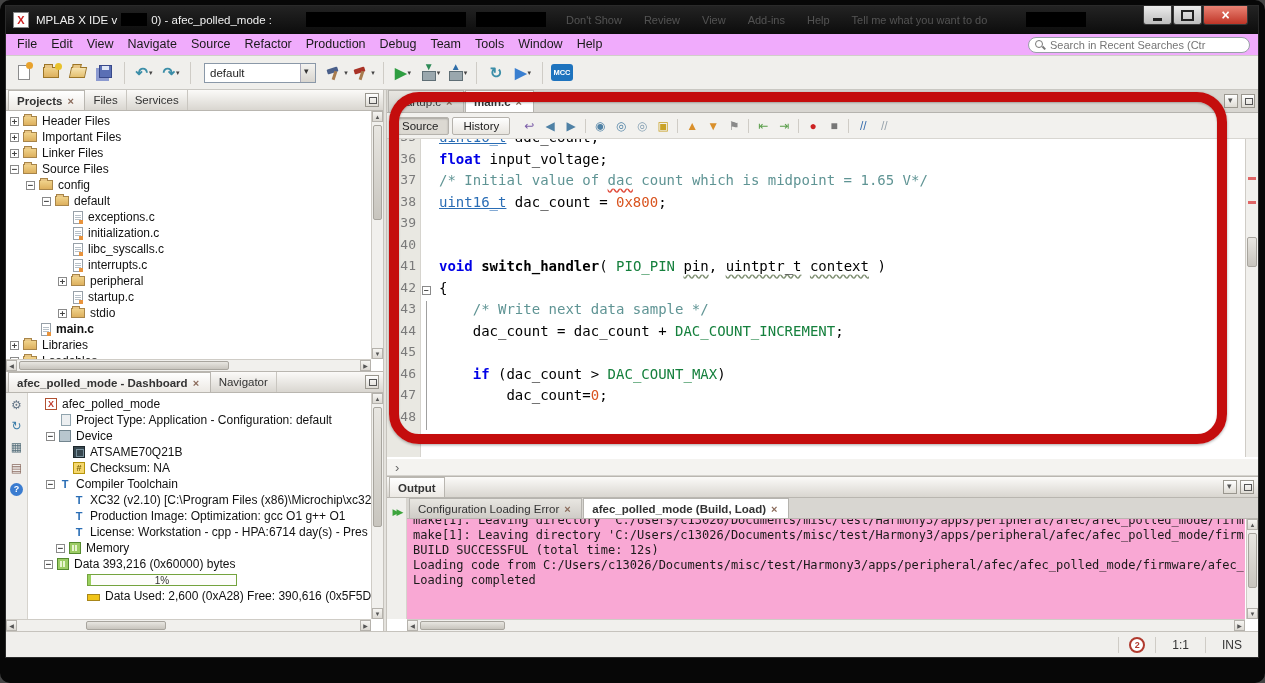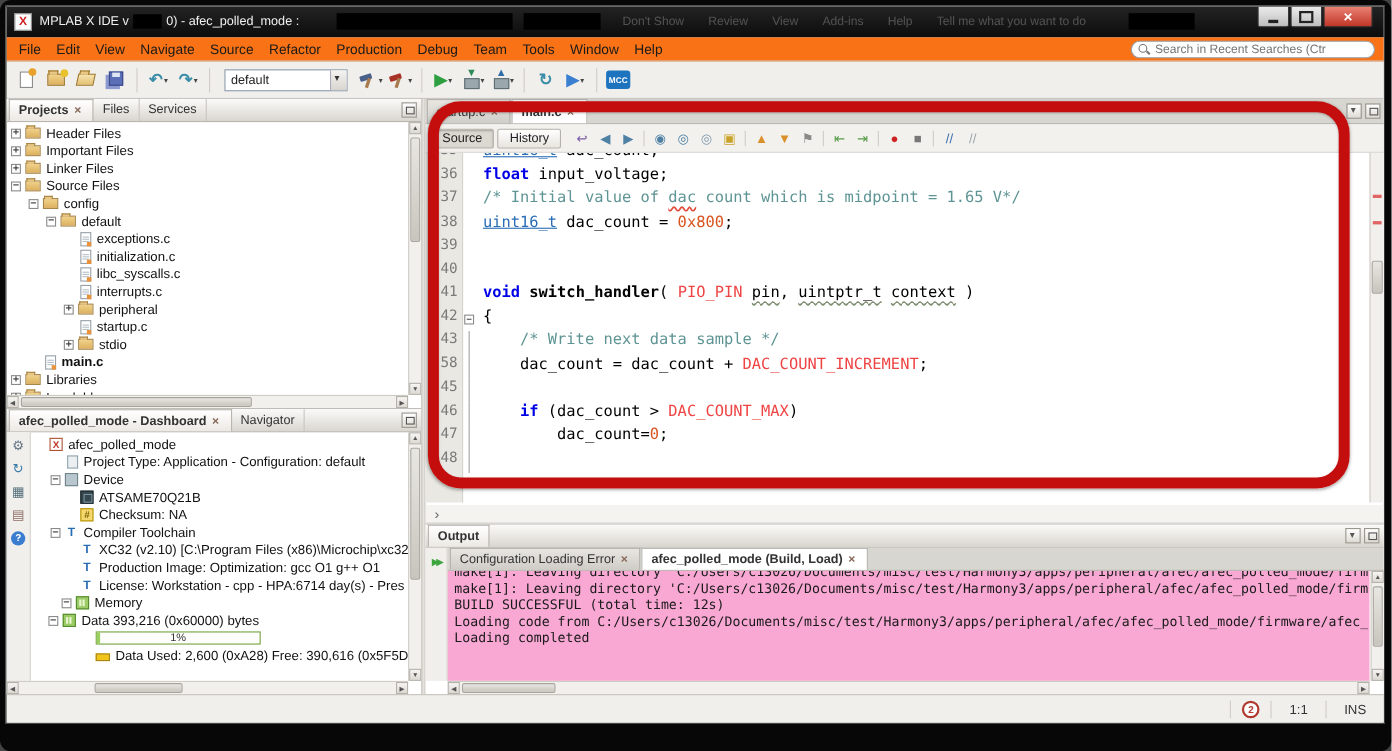--- a/index.html
+++ b/index.html
@@ -18,21 +18,21 @@
   .ghost { font-size:11px; color:#aaa; opacity:.4; white-space:nowrap; }
   .win-btns { position:absolute; top:0; right:10px; display:flex; gap:1px; }
   .win-btn { width:29px; height:19px; border:1px solid #3a3a3a; border-top:none; border-radius:0 0 3px 3px;
              background:linear-gradient(#ececec,#bdbdbd); display:flex; align-items:center; justify-content:center; }
   .win-btn.min::before { content:""; width:9px; height:3px; background:#222; margin-top:8px; }
   .win-btn.max::before { content:""; width:9px; height:7px; border:2px solid #222; }
   .win-btn.close { width:45px; background:linear-gradient(#ea8374,#bf3527); }
   .win-btn.close::before { content:"×"; color:#fff; font:bold 14px/14px "Liberation Sans",sans-serif; }
 
   
-  .menubar { position:relative; height:22px; background:#f97316; border-bottom:1px solid #d0cec9; display:flex; align-items:center; padding-left:4px; }
+  .menubar { position:relative; height:22px; background:#f0abfc; border-bottom:1px solid #d0cec9; display:flex; align-items:flex-start; padding-left:4px; }
   .menu-item { padding:3px 7px; font-size:12.5px; color:#1a1a1a; cursor:default; }
   .search-box { position:absolute; right:8px; top:3px; width:222px; height:16px; border:1px solid #98a0a8; border-radius:9px; background:#fff; display:flex; align-items:center; padding:0 6px; gap:4px; }
   .mag { position:relative; width:11px; height:11px; flex:none; }
   .mag::before { content:""; position:absolute; left:0; top:0; width:6px; height:6px; border:1.5px solid #777; border-radius:50%; }
   .mag::after { content:""; position:absolute; left:7px; top:7px; width:4px; height:1.5px; background:#777; transform:rotate(45deg); }
   .search-box input { border:none; outline:none; flex:1; font:11px "Liberation Sans",sans-serif; color:#555; background:transparent; }
 
   
   .toolbar { height:34px; background:#f0efec; border-bottom:1px solid #c9c7c2; display:flex; align-items:center; padding-left:6px; gap:3px; }
   .tb-btn { height:26px; min-width:24px; border:none; background:transparent; display:flex; align-items:center; justify-content:center; border-radius:3px; cursor:default; }
@@ -150,21 +150,21 @@
   #fold-col { width:12px; flex:none; }
   #code-col { flex:1; padding-left:6px; min-width:0; }
   .gut-line { height:21.5px; line-height:21.5px; font:13px "DejaVu Sans Mono",monospace; color:#7a7a7a; text-align:right; padding-right:5px; }
   .fold-line { height:21.5px; position:relative; }
   .fold-guide::before { content:""; position:absolute; left:5px; top:0; bottom:0; width:1px; background:#a0a0a0; }
   .fold-box { position:absolute; left:1px; top:6px; width:9px; height:9px; border:1px solid #8a8a8a; background:#fff; }
   .fold-box::before { content:"−"; position:absolute; left:0; right:0; top:-1px; text-align:center; font:bold 8px/9px "DejaVu Sans Mono",monospace; color:#444; }
   .code-line { height:21.5px; line-height:21.5px; font:14px "DejaVu Sans Mono",monospace; white-space:pre; color:#000; }
   .tk-k { color:#0000e6; font-weight:bold; }
   .tk-t { color:#2a6db5;text-decoration:underline; }
-  .tk-m { color:#ef4444; }
+  .tk-m { color:#15803d; }
   .tk-c { color:#5f9494; }
   .tk-n { color:#d9541f; }
   .tk-f { color:#000; font-weight:bold; }
   .tk-u { color:#000; text-decoration:underline wavy #7f8f72; text-underline-offset:3px; text-decoration-skip-ink:none; }
   .mis { text-decoration:underline wavy #e04b3b; text-underline-offset:3px; text-decoration-skip-ink:none; }
   .ed-scrollbar { position:absolute; right:0; top:0; bottom:0; width:13px; background:#f1f0ed; border-left:1px solid #cfccc6; }
   .err-tick { position:absolute; right:2px; width:8px; height:3px; background:#e06666; }
 
   .breadcrumb { position:absolute; top:369px; height:17px; left:0; right:0; background:#f4f3f0; border-bottom:1px solid #d5d3ce; display:flex; align-items:center; padding-left:8px; font-size:13px; color:#666; }
 
@@ -622,21 +622,21 @@
               <div id="gutter-col">
                   <div class="gut-line">35</div>
                   <div class="gut-line">36</div>
                   <div class="gut-line">37</div>
                   <div class="gut-line">38</div>
                   <div class="gut-line">39</div>
                   <div class="gut-line">40</div>
                   <div class="gut-line">41</div>
                   <div class="gut-line">42</div>
                   <div class="gut-line">43</div>
-                  <div class="gut-line">58</div>
+                  <div class="gut-line">44</div>
                   <div class="gut-line">45</div>
                   <div class="gut-line">46</div>
                   <div class="gut-line">47</div>
                   <div class="gut-line">48</div>
                 </div>
               <div id="fold-col">
                   <div class="fold-line"></div>
                   <div class="fold-line"></div>
                   <div class="fold-line"></div>
                   <div class="fold-line"></div>

